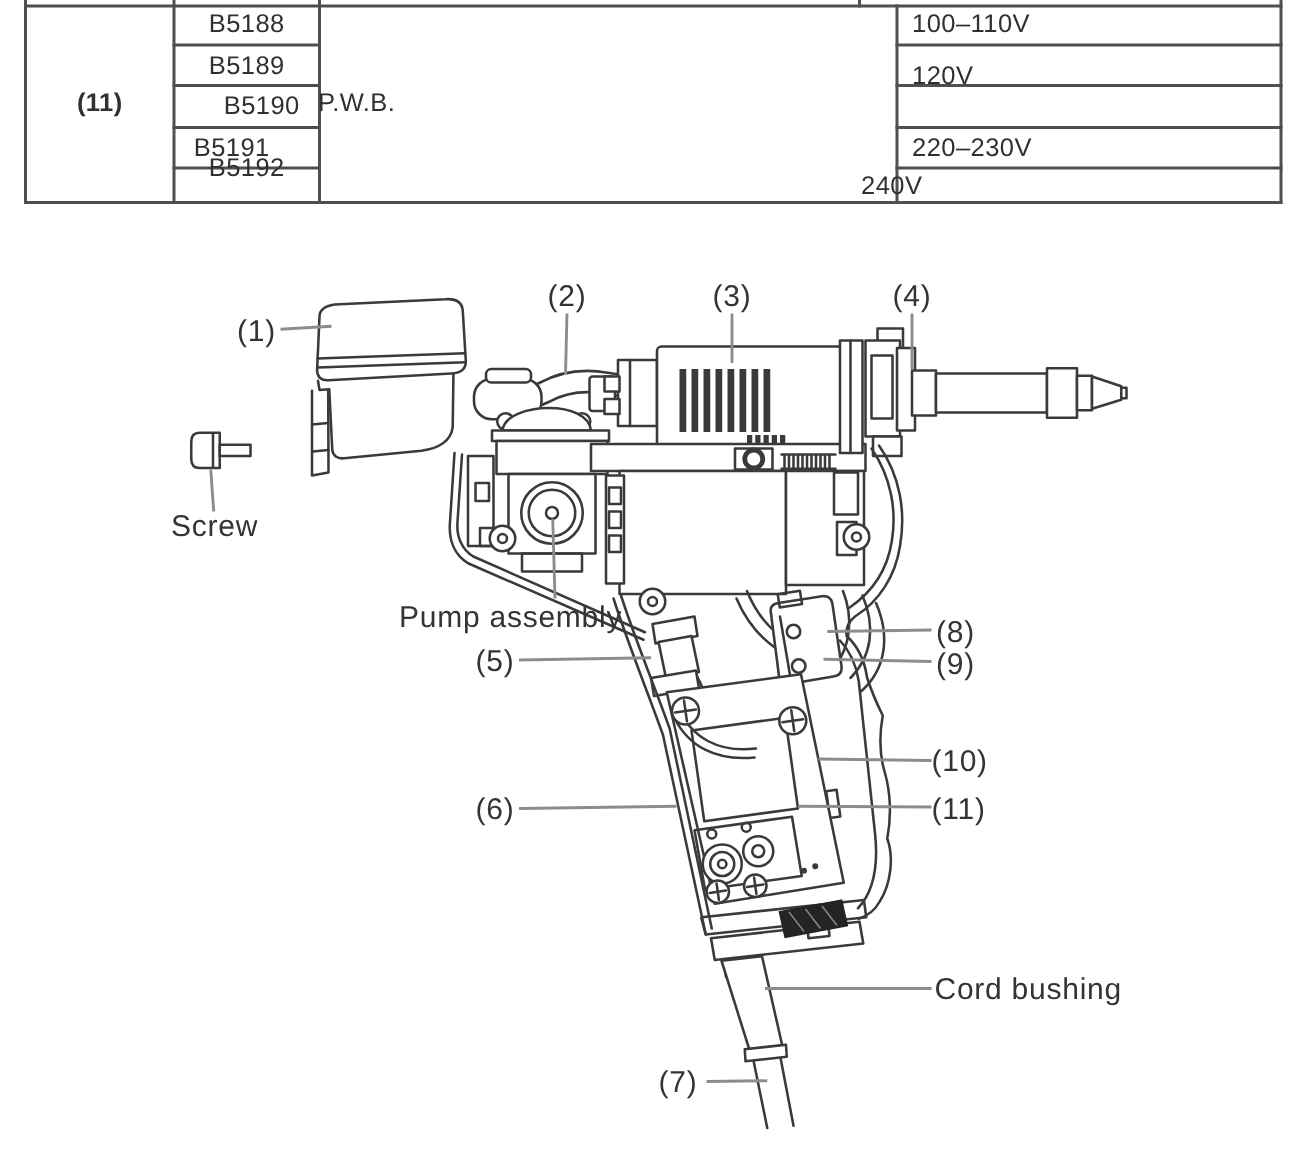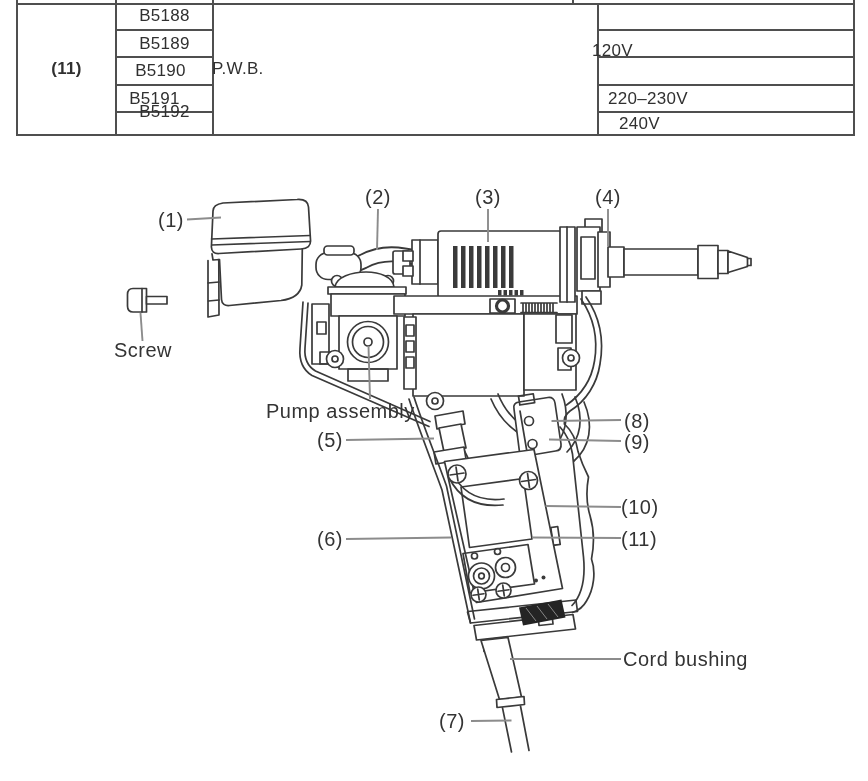--- a/index.html
+++ b/index.html
@@ -50,29 +50,30 @@
 
   <div class="tl" style="left:597px;top:29px;width:258px;height:2px"></div>
   <div class="tl" style="left:597px;top:56px;width:258px;height:2px"></div>
   <div class="tl" style="left:597px;top:84px;width:258px;height:2px"></div>
   <div class="tl" style="left:597px;top:111px;width:258px;height:2px"></div>
 
   <div class="cell center bold" style="left:18px;top:3px;width:97px;height:131px">(11)</div>
 
   <div class="cell center" style="left:117px;top:3px;width:95px;height:26px">B5188</div>
   <div class="cell center" style="left:117px;top:31px;width:95px;height:25px">B5189</div>
-  <div class="cell center" style="left:113px;top:58px;width:95px;height:26px">B5190</div>
+  <div class="cell center" style="left:127px;top:58px;width:95px;height:26px">B5190</div>
   <div class="cell center" style="left:107px;top:86px;width:95px;height:25px">B5191</div>
   <div class="cell center" style="left:117px;top:103px;width:95px;height:17px">B5192</div>
 
   <div class="cell" style="left:212px;top:3px;width:370px;height:131px">P.W.B.</div>
 
-  <div class="cell" style="left:592px;top:31px;width:240px;height:40px">120V</div>
+  <div class="cell" style="left:608px;top:3px;width:240px;height:26px">100–110V</div>
+  <div class="cell" style="left:608px;top:31px;width:240px;height:40px">120V</div>
   <div class="cell" style="left:608px;top:86px;width:240px;height:25px">220–230V</div>
-  <div class="cell" style="left:619px;top:113px;width:240px;height:21px">240V</div>
+  <div class="cell" style="left:574px;top:113px;width:240px;height:21px">240V</div>
 </div>
 
 <svg class="diagram" width="868" height="781" viewBox="0 0 868 781">
 
   <g>
     <path class="ln" d="M213,211 C213,206 217,204 223,203 L297,199.5 C304,199 308,201.5 308.5,207 L310.5,240 C311,246 307.5,248.5 301,249 L219,253.5 C214,253.8 211.6,251.5 211.4,247 Z"></path>
     <path class="ln" d="M211.6,239 L310,235.5"></path>
     <path class="ln" d="M211.8,245 L310.3,241.5"></path>
     <path class="ln" d="M212,253.8 L213,260 L219.5,259.5 L221.5,299.5 C221.8,304 225,306 229.5,305.5 L281,300.5 C293,299 300.5,293.5 301.8,285 L302.3,249"></path>
     <path class="ln" d="M208,260.5 L208,317 L219,315 L218.8,259.6"></path>

